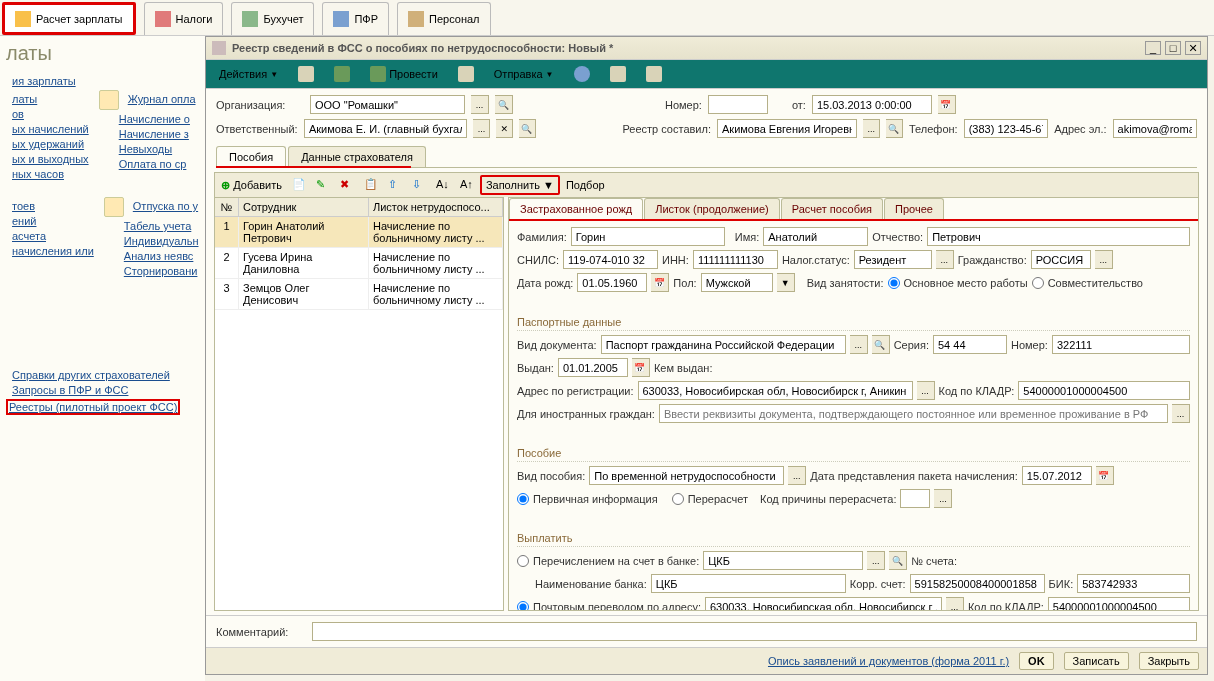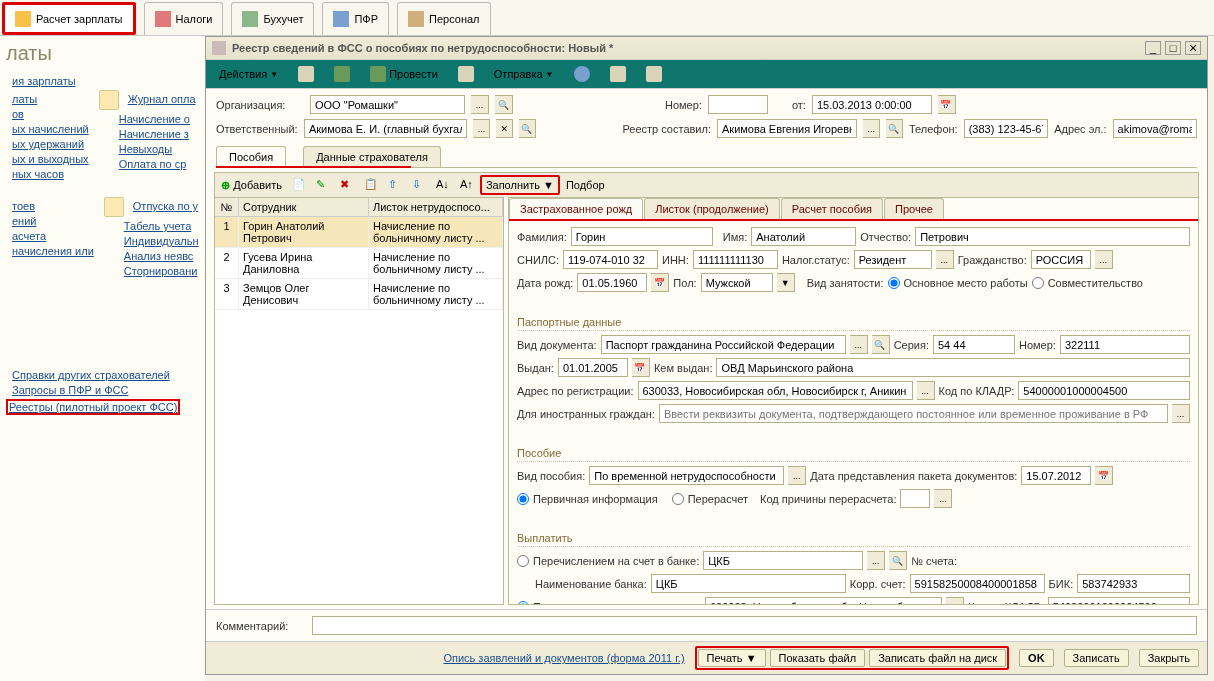--- a/index.html
+++ b/index.html
@@ -30,21 +30,21 @@
 .tico { width: 16px; height: 16px; display: inline-block; background: #d9d3b8; border-radius: 2px; }
 
 .header-form { padding: 6px 10px; display: flex; flex-direction: column; gap: 5px; }
 .hrow { display: flex; align-items: center; gap: 6px; }
 .lbl { color: #333; white-space: nowrap; }
 .field { border: 1px solid #b5b089; background: #fff; height: 19px; padding: 2px 4px; display: inline-flex; align-items: center; }
 .field-btn { width: 18px; height: 19px; border: 1px solid #b5b089; border-left: none; background: #f0ecd8; display: inline-flex; align-items: center; justify-content: center; cursor: pointer; font-size: 9px; }
 .input { border: none; outline: none; width: 100%; background: transparent; }
 
 .doc-tabs { display: flex; border-bottom: 1px solid #bb9; margin-top: 2px; }
-.doc-tab { padding: 4px 12px; border: 1px solid #bb9; border-bottom: none; border-radius: 3px 3px 0 0; background: #f0ecd8; margin-right: 17px; cursor: pointer; }
+.doc-tab { padding: 4px 12px; border: 1px solid #bb9; border-bottom: none; border-radius: 3px 3px 0 0; background: #f0ecd8; margin-right: 2px; cursor: pointer; }
 .doc-tab.active { background: #fdfcf5; }
 
 .content-area { flex: 1; display: flex; flex-direction: column; padding: 4px 8px; overflow: hidden; }
 .content-split { display: flex; gap: 4px; flex: 1; overflow: hidden; }
 .left-grid { width: 290px; border: 1px solid #bb9; display: flex; flex-direction: column; background: #fff; }
 .grid-toolbar { background: #f0ecd8; padding: 2px; display: flex; align-items: center; gap: 2px; border-bottom: 1px solid #ccc; }
 .gt-btn { padding: 2px 4px; cursor: pointer; border-radius: 2px; }
 .gt-ico { width: 14px; height: 14px; display: inline-block; }
 .grid-head { display: flex; background: #f0ecd8; border-bottom: 1px solid #ccc; }
 .grid-head > div { padding: 3px 4px; border-right: 1px solid #ccc; }
@@ -285,21 +285,21 @@
       <div class="right-detail">
         <div class="detail-tabs detail-tab-underline">
           <div class="detail-tab active">Застрахованное рожд</div>
           <div class="detail-tab">Листок (продолжение)</div>
           <div class="detail-tab">Расчет пособия</div>
           <div class="detail-tab">Прочее</div>
         </div>
         <div class="detail-body">
           <div class="drow">
             <span class="lbl">Фамилия:</span>
-            <span class="field" style="width:142px">
+            <span class="field" style="width:154px">
                 <input class="input" value="Горин" style="">
               </span>
             <span class="lbl" style="margin-left:6px">Имя:</span>
             <span class="field" style="width:105px">
                 <input class="input" value="Анатолий" style="">
               </span>
             <span class="lbl">Отчество:</span>
             <span class="field" style="flex:1">
                 <input class="input" value="Петрович" style="">
               </span>
@@ -343,38 +343,35 @@
           </div>
           <div class="section-head">Паспортные данные</div>
           <div class="drow">
             <span class="lbl">Вид документа:</span>
             <span class="field" style="width:245px">
                 <input class="input" value="Паспорт гражданина Российской Федерации" style="">
               </span>
               <span class="field-btn">...</span>
               <span class="field-btn">🔍</span>
             <span class="lbl">Серия:</span>
-            <span class="field" style="width:82px">
+            <span class="field" style="width:74px">
                 <input class="input" value="54 44" style="">
               </span>
             <span class="lbl">Номер:</span>
             <span class="field" style="flex:1">
                 <input class="input" value="322111" style="">
               </span>
           </div>
           <div class="drow">
             <span class="lbl">Выдан:</span>
             <span class="field" style="width:70px">
                 <input class="input" value="01.01.2005" style="">
               </span>
               <span class="field-btn">📅</span>
             <span class="lbl">Кем выдан:</span>
-            <span class="field" style="flex:1">
-                <input class="input" value="ОВД Марьинского района" style="">
-              </span>
           </div>
           <div class="drow">
             <span class="lbl">Адрес по регистрации:</span>
             <span class="field" style="width:275px">
                 <input class="input" value="630033, Новосибирская обл, Новосибирск г, Аникин ..." style="">
               </span>
               <span class="field-btn">...</span>
             <span class="lbl">Код по КЛАДР:</span>
             <span class="field" style="flex:1">
                 <input class="input" value="54000001000004500" style="">
@@ -387,21 +384,21 @@
               </span>
               <span class="field-btn">...</span>
           </div>
           <div class="section-head">Пособие</div>
           <div class="drow">
             <span class="lbl">Вид пособия:</span>
             <span class="field" style="width:195px">
                 <input class="input" value="По временной нетрудоспособности" style="">
               </span>
               <span class="field-btn">...</span>
-            <span class="lbl">Дата представления пакета документов:</span>
+            <span class="lbl">Дата представления пакета начисления:</span>
             <span class="field" style="width:70px">
                 <input class="input" value="15.07.2012" style="">
               </span>
               <span class="field-btn">📅</span>
           </div>
           <div class="drow">
             <input type="radio" class="radio" checked="" style="">
               <span class="lbl">Первичная информация</span>
             <input type="radio" class="radio" style="margin-left: 10px;">
               <span class="lbl">Перерасчет</span>
@@ -459,22 +456,17 @@
   <div class="comment-row">
     <span class="lbl">Комментарий:</span>
     <span class="field" style="flex:1">
         <input class="input" style="">
       </span>
   </div>
 
   <div class="footer">
     <span class="spacer"></span>
     <a>Опись заявлений и документов (форма 2011 г.)</a>
-    <span class="red-box" style="padding:1px;border-width:2px;display:flex;gap:4px">
-      <span class="btn"><span>Печать</span> <span class="caret">▼</span></span>
-      <span class="btn">Показать файл</span>
-      <span class="btn">Записать файл на диск</span>
-    </span>
     <span class="btn" style="font-weight:bold">OK</span>
     <span class="btn">Записать</span>
     <span class="btn">Закрыть</span>
   </div>
 </div>
 
 </body></html>

